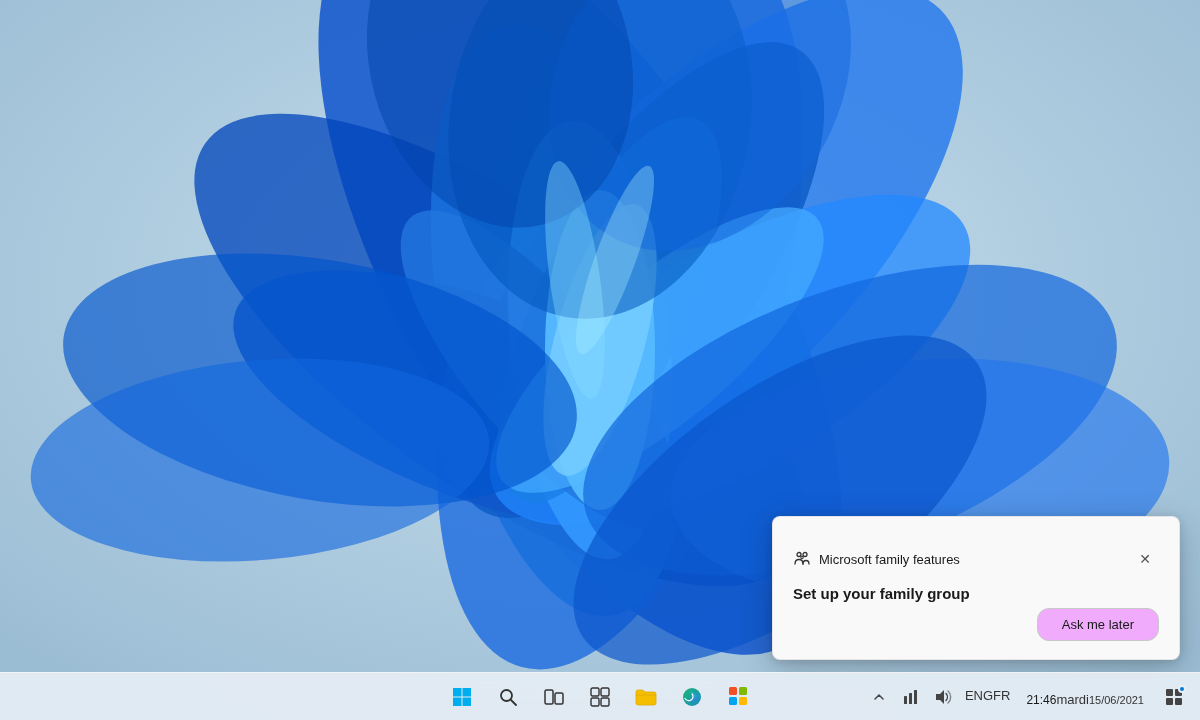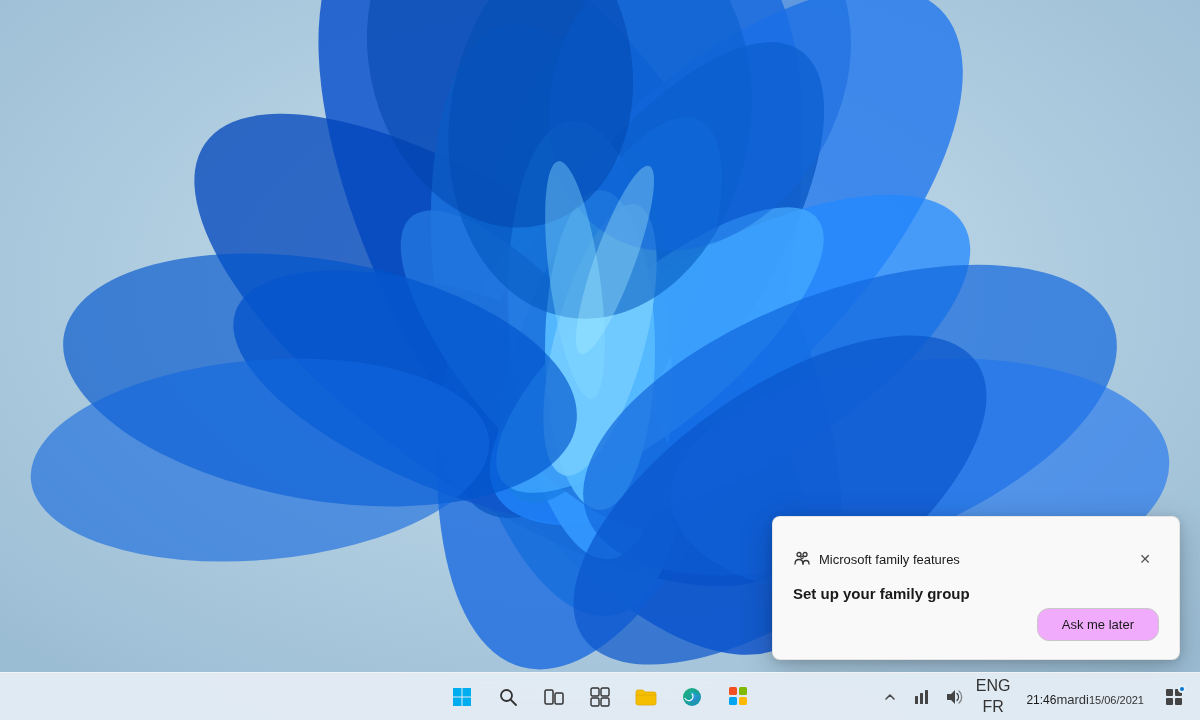--- a/index.html
+++ b/index.html
@@ -92,23 +92,23 @@
       border-radius: 4px;
       line-height: 1.3;
       margin-top: 8px;
     }
     #clock .time { font-size: 12px; font-weight: 400; color: #1a1a1a; }
     #clock .day { font-size: 13px; color: #333; }
     #clock .date { font-size: 11px; color: #333; text-align: center; }
 
     .lang-indicator {
       display: flex;
-      flex-direction: column;
-      align-items: center;
-      font-size: 16px;
+      flex-direction: row;
+      align-items: center;
+      font-size: 13px;
       color: #333;
       padding: 0 4px;
       cursor: pointer;
       border-radius: 4px;
       line-height: 1.3;
       justify-content: center;
     }
 
     
     #notification {

